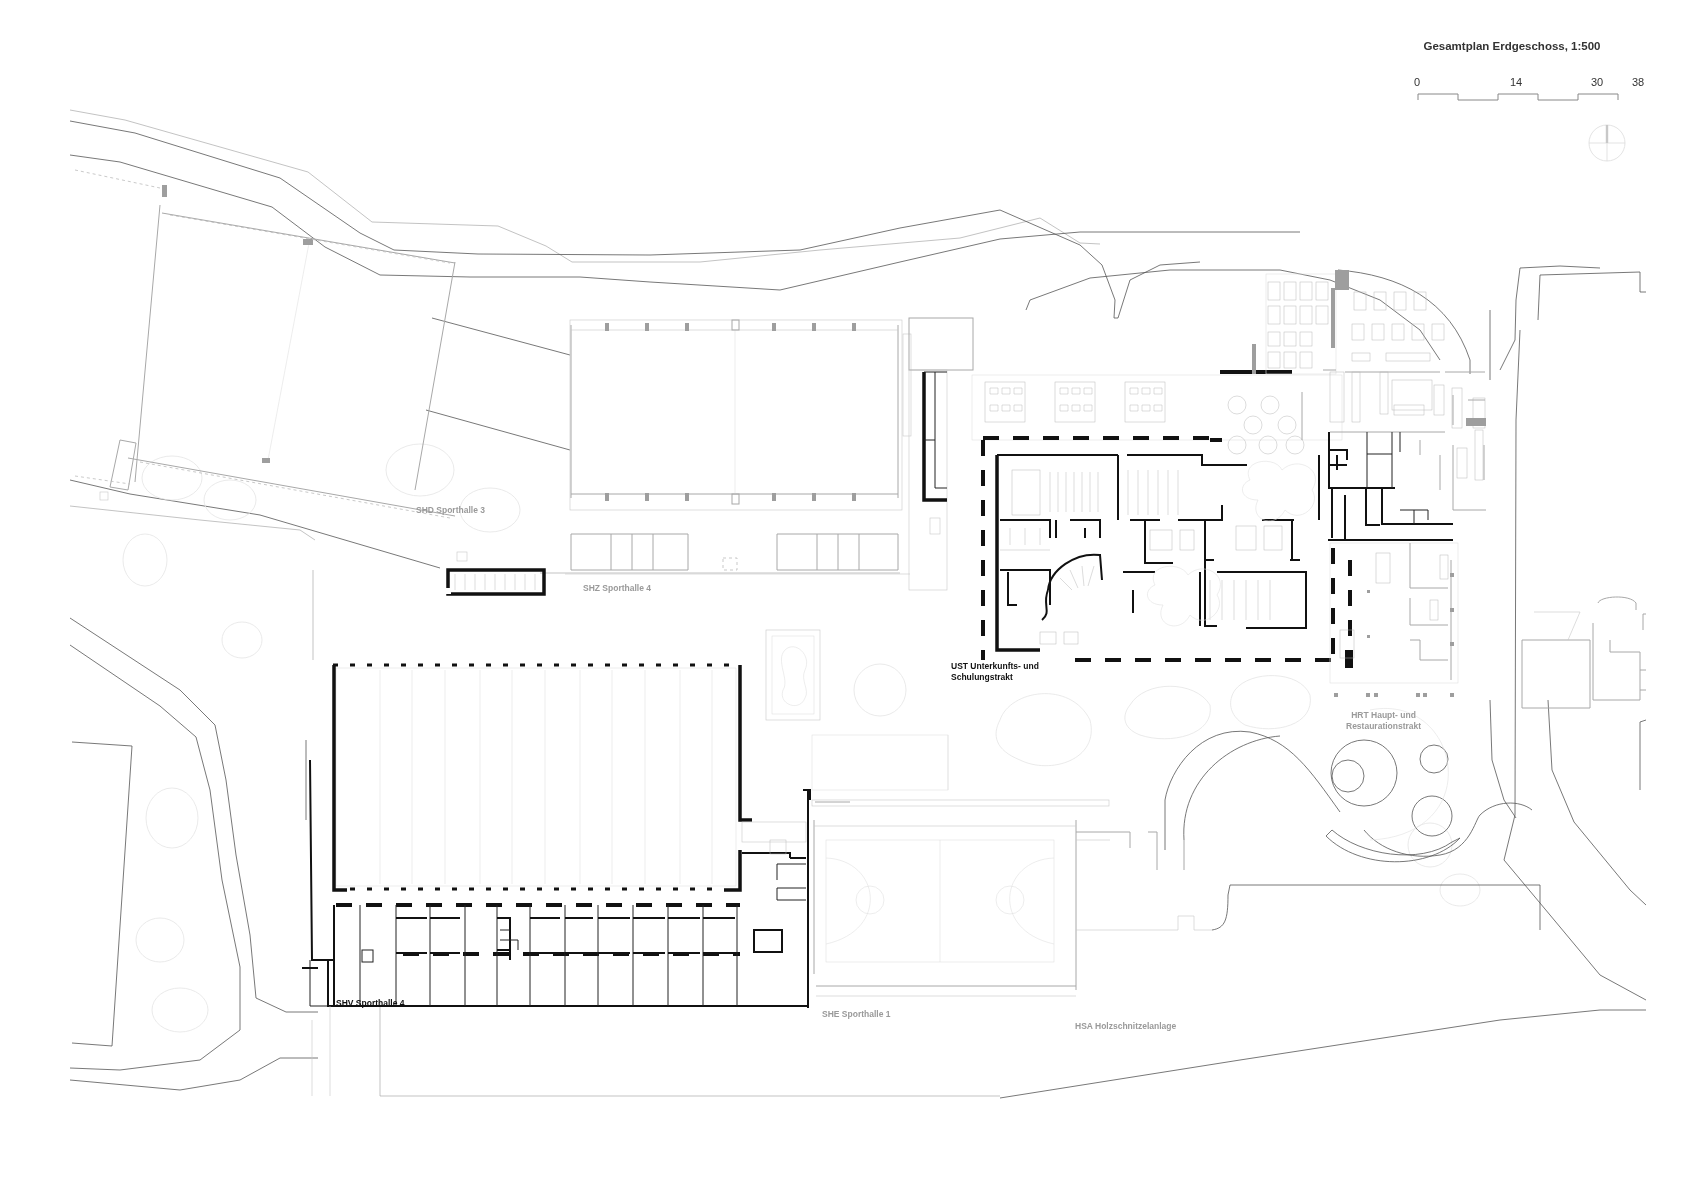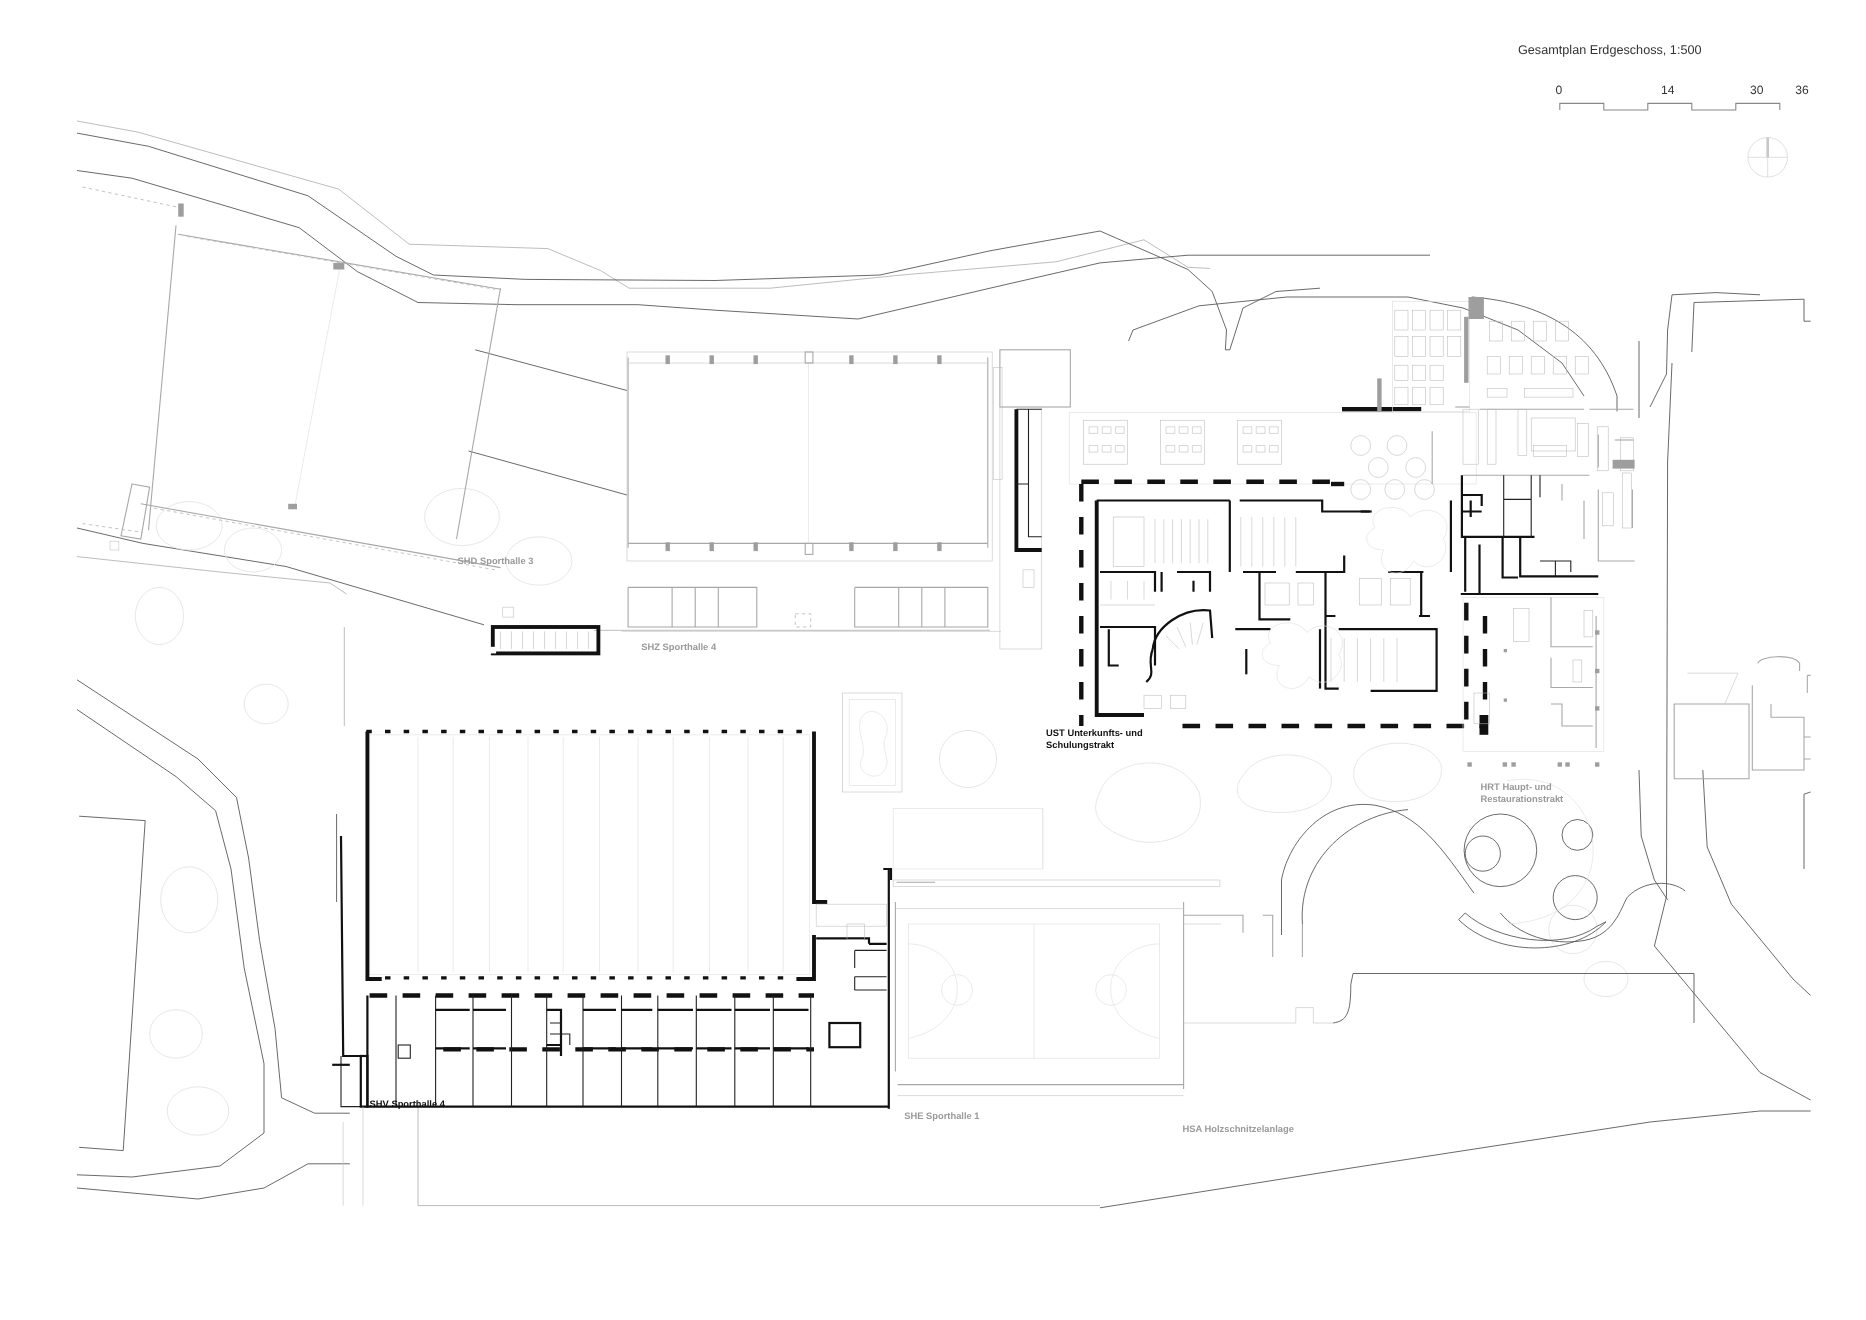--- a/index.html
+++ b/index.html
@@ -1,21 +1,21 @@
 <!DOCTYPE html>
 <html><head>
 <meta charset="utf-8">
 <style>
   html, body { margin: 0; padding: 0; background: #ffffff; }
   body { width: 1696px; height: 1200px; position: relative; overflow: hidden; font-family: "Liberation Sans", sans-serif; }
   #plan { position: absolute; left: 0; top: 0; width: 1696px; height: 1200px; }
-  .title { position: absolute; left: 1380px; top: 40px; width: 264px; text-align: left; font-size: 11.5px; color: #333; }
+  .title { position: absolute; left: 1380px; top: 40px; width: 264px; text-align: center; font-size: 11.5px; color: #333; font-weight: bold; }
   .scale-lbl { position: absolute; top: 76px; font-size: 11px; color: #333; }
   .lbl { position: absolute; font-size: 8.5px; font-weight: bold; line-height: 11px; white-space: nowrap; }
-  .lbl.grey { color: #9a9a9a; }
+  .lbl.grey { color: #9a9a9a; text-align: center; }
   .lbl.black { color: #111; }
   
   .road { fill: none; stroke: #555; stroke-width: 0.8; }
   .road-light { fill: none; stroke: #9a9a9a; stroke-width: 0.6; }
   .tree { fill: none; stroke: #e4e4e4; stroke-width: 0.8; }
   .wall-black { fill: #111; }
   .wall-grey { fill: #9e9e9e; }
   .line-grey { fill: none; stroke: #a8a8a8; stroke-width: 1; }
   .line-thin { fill: none; stroke: #c8c8c8; stroke-width: 0.6; }
   .line-faint { fill: none; stroke: #e0e0e0; stroke-width: 0.6; }
@@ -404,21 +404,21 @@
 
   <g>
     <path d="M1418 100 L1418 94 L1458 94 L1458 100 L1498 100 L1498 94 L1538 94 L1538 100 L1578 100 L1578 94 L1618 94 L1618 100" fill="none" stroke="#888" stroke-width="1"></path>
   </g>
 </svg>
 
 <div class="title">Gesamtplan Erdgeschoss, 1:500</div>
 <div class="scale-lbl" style="left:1414px">0</div>
 <div class="scale-lbl" style="left:1510px">14</div>
 <div class="scale-lbl" style="left:1591px">30</div>
-<div class="scale-lbl" style="left:1632px">36</div>
+<div class="scale-lbl" style="left:1632px">38</div>
 
 <div class="lbl grey" style="left:416px;top:505px">SHD Sporthalle 3</div>
 <div class="lbl grey" style="left:583px;top:583px">SHZ Sporthalle 4</div>
 <div class="lbl black" style="left:951px;top:661px">
   <div>UST Unterkunfts- und</div>
   <div>Schulungstrakt</div>
 </div>
 <div class="lbl grey" style="left:1346px;top:710px">
   <div>HRT Haupt- und</div>
   <div>Restaurationstrakt</div>

